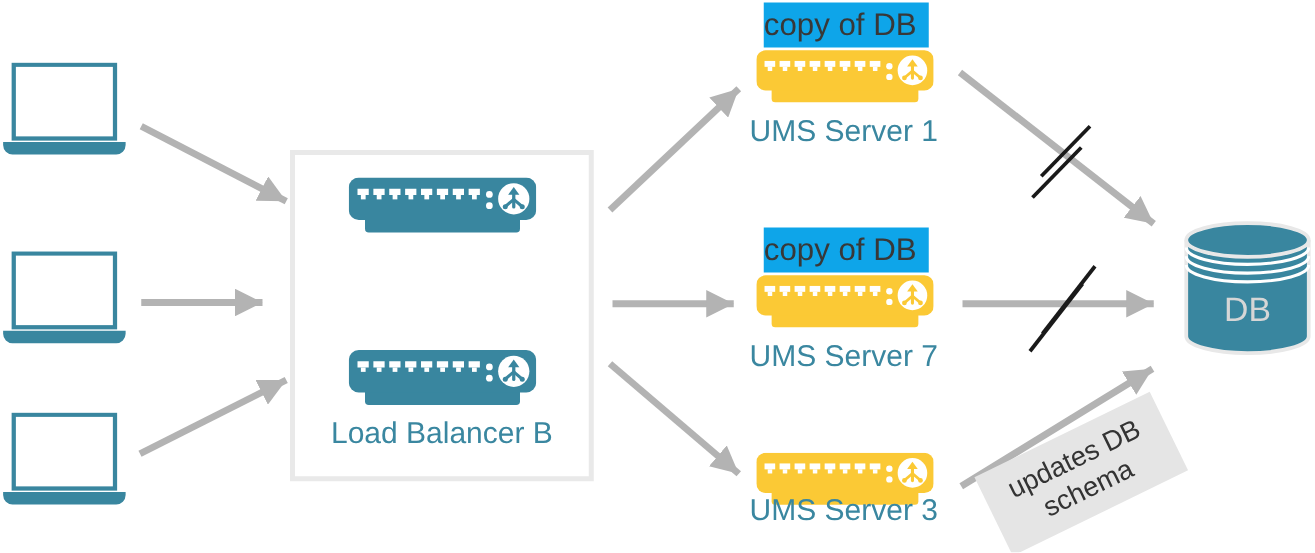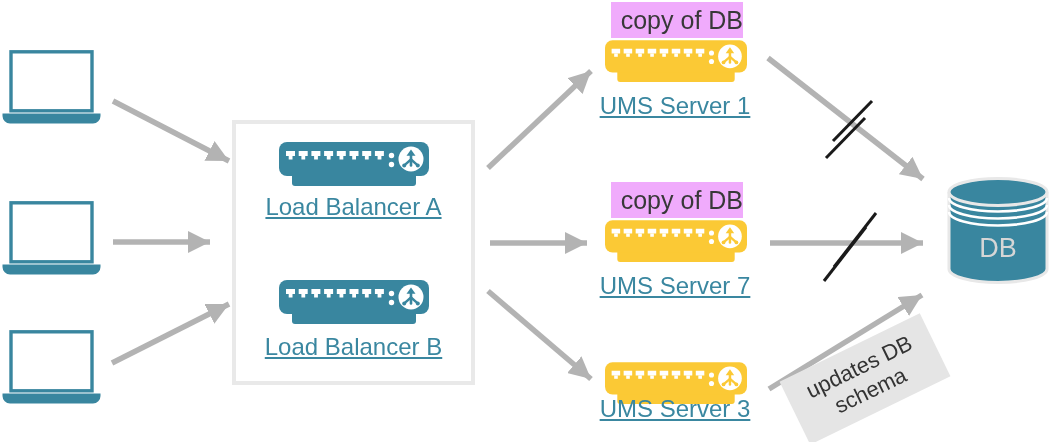--- a/index.html
+++ b/index.html
@@ -11,25 +11,25 @@
   svg.arrows { position:absolute; left:0; top:0; width:1052px; height:442px; z-index:1; }
   .node { position:absolute; z-index:2; }
   .teal { color:#39869F; }
   .yellow { color:#FBC935; }
   .lb-box {
     position:absolute; left:232px; top:120px; width:243px; height:265px;
     border:4px solid #E9E9E9; background:#fff; z-index:1;
   }
   .node-label {
     position:absolute; z-index:2; color:#3A87A0; font-size:24px;
-    text-align:center; white-space:nowrap; line-height:26px;text-decoration:underline;
+    text-align:center; white-space:nowrap; line-height:26px;
   }
   .badge {
-    position:absolute; z-index:2; background:#f0abfc; color:#383838;
-    font-size:25px; text-align:right; height:36px; line-height:36px; white-space:nowrap;
+    position:absolute; z-index:2; background:#0ea5e9; color:#383838;
+    font-size:25px; text-align:left; height:36px; line-height:36px; white-space:nowrap;
   }
   .note {
     position:absolute; left:787px; top:344px; width:156px; z-index:3;
     background:#E5E5E5; color:#333333; font-size:22px; line-height:26px;
     text-align:center; padding:9px 4px; transform:rotate(-26deg);
   }
   .db-svg { position:absolute; left:946px; top:176px; z-index:2; }
 </style>
 </head>
 <body>
@@ -114,21 +114,20 @@
       <use href="#lap"></use>
     </svg>
   <svg class="node teal" style="left:2px;top:330px;width:99px;height:75px">
       <use href="#lap"></use>
     </svg>
 
   <div class="lb-box"></div>
   <svg class="node teal" style="left:279px;top:142px;width:150px;height:46px">
       <use href="#srv"></use>
     </svg>
-  <div class="node-label" style="left:237px;top:194px;width:233px">Load Balancer A</div>
   <svg class="node teal" style="left:279px;top:280px;width:150px;height:46px">
       <use href="#srv"></use>
     </svg>
   <div class="node-label" style="left:237px;top:334px;width:233px">Load Balancer B</div>
 
   <div class="badge" style="left:611px;top:2px;width:132px">copy of DB</div>
   <svg class="node yellow" style="left:605px;top:40px;width:142px;height:44px">
       <use href="#srv"></use>
     </svg>
   <div class="node-label" style="left:585px;top:93px;width:180px">UMS Server 1</div>

